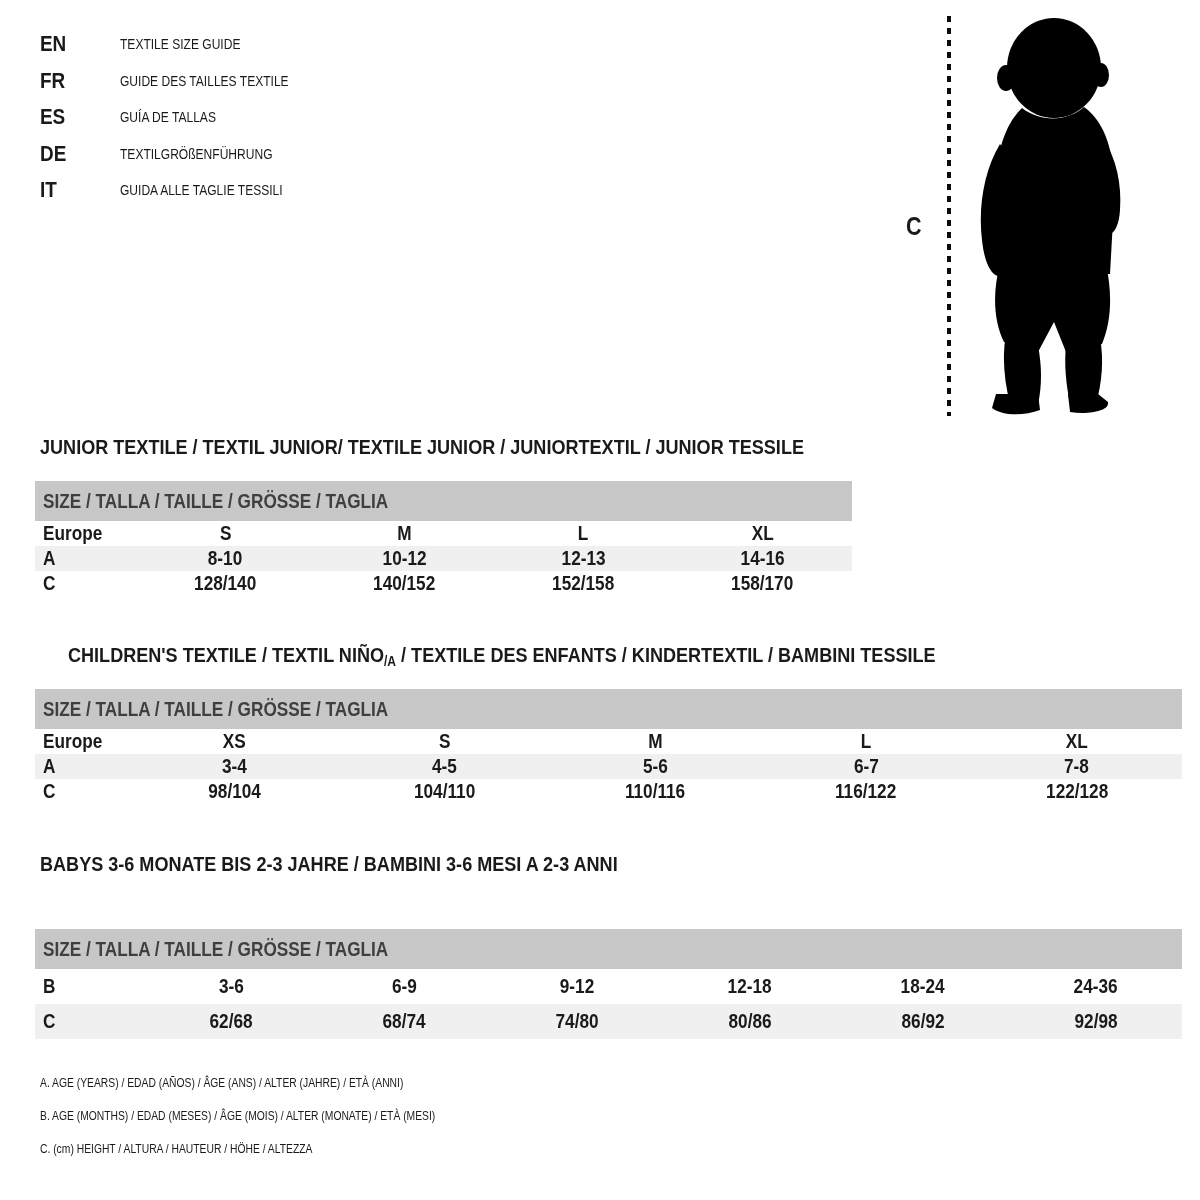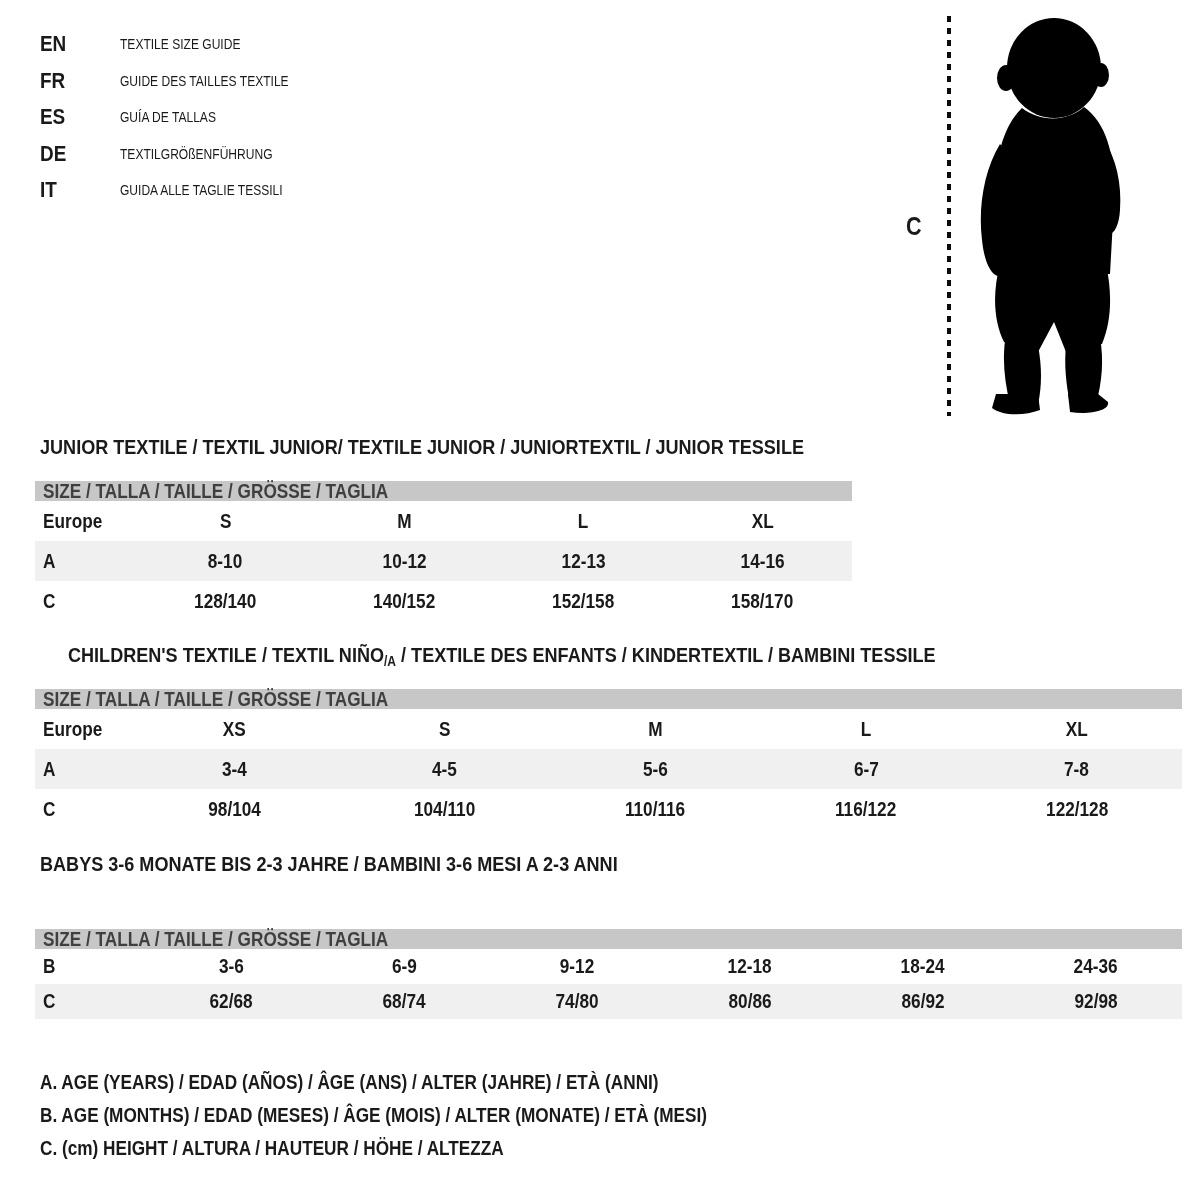--- a/index.html
+++ b/index.html
@@ -32,37 +32,37 @@
   .silhouette { left: 962px; top: 12px; }
 
   
   .sec-title { font-weight: bold; font-size: 21px; }
   .sec-title .sub { font-size: 14px; vertical-align: -4px; }
   .two-line { line-height: 35px; }
 
   
   .size-table { position: absolute; }
   .bar {
-    height: 20px; background: #c7c7c7;
+    height: 40px; background: #c7c7c7;
     display: flex; align-items: center; padding-left: 8px;
     font-weight: bold; font-size: 20px; color: #3f3f3f;
     box-sizing: border-box;
   }
-  .trow { display: grid; align-items: center; height: 40px; font-weight: bold; font-size: 20px; }
+  .trow { display: grid; align-items: center; height: 25px; font-weight: bold; font-size: 20px; }
   .junior-grid  { grid-template-columns: 101px repeat(4, 1fr); }
   .child-grid   { grid-template-columns: 94px  repeat(5, 1fr); }
   .babies-grid  { grid-template-columns: 110px repeat(6, 1fr); }
   .babies-grid.trow { height: 35px; }
   .cell.lbl { text-align: left; padding-left: 8px; }
   .cell.val { text-align: center; }
   .alt { background: #f0f0f0; }
 
   
   .legend { left: 40px; top: 1066px; }
-  .legend-line { height: 33px; display: flex; align-items: center; font-weight: bold; font-size: 20px; }
+  .legend-line { height: 33px; display: flex; align-items: center; font-weight: normal; font-size: 12px; }
 </style>
 </head>
 <body>
 
 <div class="abs lang-list">
   <div class="lang-row">
     <span class="lang-code"><span class="l">EN</span></span>
     <span class="lang-label"><span class="l">TEXTILE SIZE GUIDE</span></span>
   </div>
   <div class="lang-row">

